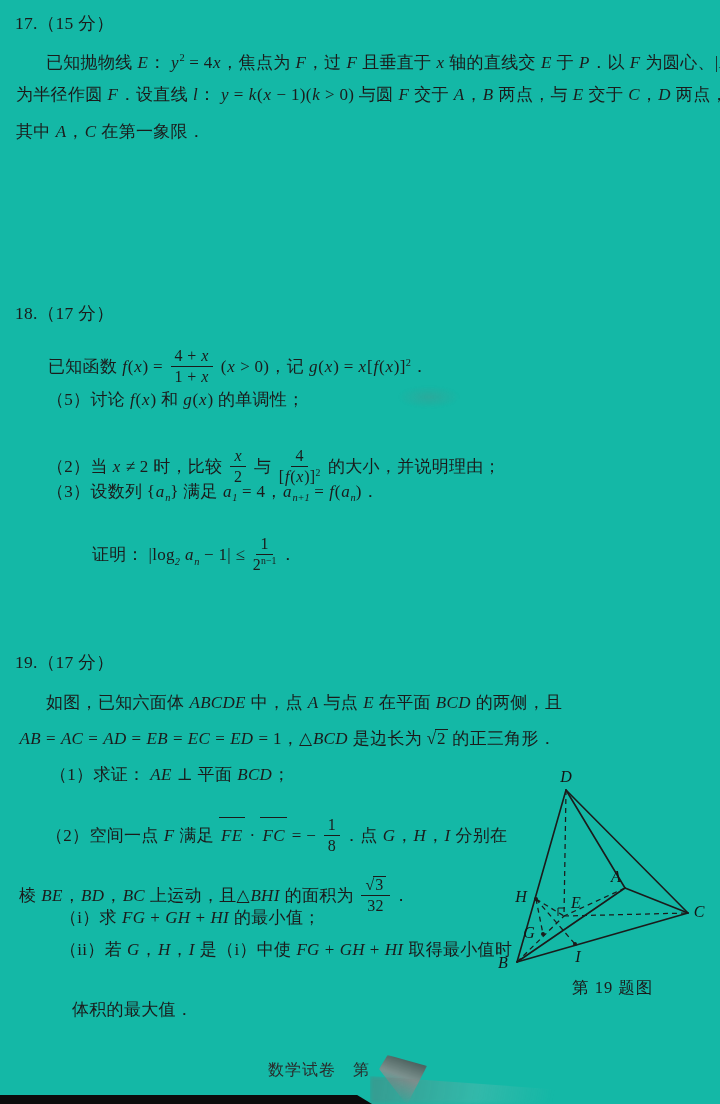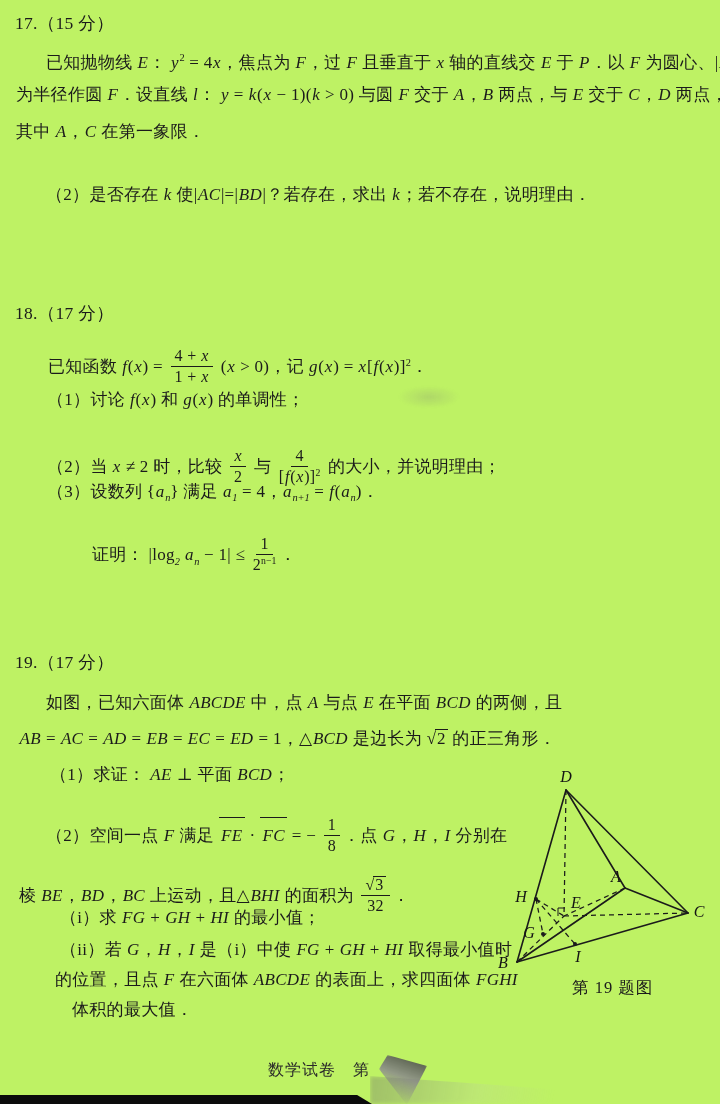--- a/index.html
+++ b/index.html
@@ -1,19 +1,19 @@
 <!DOCTYPE html>
 <html><head>
 <meta charset="utf-8">
 <style>
   html,body{margin:0;padding:0;}
   body{background:#e8e8e6;}
   .page{
     position:relative; width:720px; height:1104px; margin:0 auto;
-    background:#bef264; overflow:hidden;
+    background:#14b8a6; overflow:hidden;
     font-family:"Liberation Serif","DejaVu Serif",serif;
     color:#1b1b1b;
   }
   .line{
     position:absolute; white-space:pre; font-size:17px; line-height:22px;
     letter-spacing:0.3px;
   }
   .line span{white-space:pre;}
   .c{font-style:normal;}
   .m{font-style:italic; font-family:"Liberation Serif","DejaVu Serif",serif; padding:0 0.5px;}
@@ -64,39 +64,37 @@
 </style>
 </head>
 <body>
 
 <div class="page">
 
   <div class="line hdr" style="left:15px; top:12px;"><span class="c">17.（15 分）</span></div>
   <div class="line" style="left:46px; top:47px;"><span class="c">已知抛物线 </span><span class="m">E</span><span class="c">： </span><span class="m">y</span><span class="sup">2</span><span class="c"> = 4</span><span class="m">x</span><span class="c">，焦点为 </span><span class="m">F</span><span class="c">，过 </span><span class="m">F</span><span class="c"> 且垂直于 </span><span class="m">x</span><span class="c"> 轴的直线交 </span><span class="m">E</span><span class="c"> 于 </span><span class="m">P</span><span class="c">．以 </span><span class="m">F</span><span class="c"> 为圆心、|</span><span class="m">PF</span></div>
   <div class="line" style="left:16px; top:84px;"><span class="c">为半径作圆 </span><span class="m">F</span><span class="c">．设直线 </span><span class="m">l</span><span class="c">： </span><span class="m">y</span><span class="c"> = </span><span class="m">k</span><span class="c">(</span><span class="m">x</span><span class="c"> − 1)(</span><span class="m">k</span><span class="c"> &gt; 0) 与圆 </span><span class="m">F</span><span class="c"> 交于 </span><span class="m">A</span><span class="c">，</span><span class="m">B</span><span class="c"> 两点，与 </span><span class="m">E</span><span class="c"> 交于 </span><span class="m">C</span><span class="c">，</span><span class="m">D</span><span class="c"> 两点，</span></div>
   <div class="line" style="left:16px; top:121px;"><span class="c">其中 </span><span class="m">A</span><span class="c">，</span><span class="m">C</span><span class="c"> 在第一象限．</span></div>
-  <div class="line" style="left:46px; top:184px;"><span class="c">（2）是否存在 </span><span class="m">k</span><span class="c"> 使|</span><span class="m">AC</span><span class="c">|=|</span><span class="m">BD</span><span class="c">|？若存在，求出 </span><span class="m">k</span><span class="c">；若不存在，说明理由．</span></div>
 
   <div class="line hdr" style="left:15px; top:302px;"><span class="c">18.（17 分）</span></div>
   <div class="line" style="left:48px; top:337px;"><span class="c">已知函数 </span><span class="m">f</span><span class="c">(</span><span class="m">x</span><span class="c">) = </span><span class="frac"><span class="num"><span class="c">4 + </span><span class="m">x</span></span><span class="den"><span class="c">1 + </span><span class="m">x</span></span></span><span class="c"> (</span><span class="m">x</span><span class="c"> &gt; 0)，记 </span><span class="m">g</span><span class="c">(</span><span class="m">x</span><span class="c">) = </span><span class="m">x</span><span class="c">[</span><span class="m">f</span><span class="c">(</span><span class="m">x</span><span class="c">)]</span><span class="sup">2</span><span class="c">．</span></div>
-  <div class="line" style="left:47px; top:389px;"><span class="c">（1）讨论 </span><span class="m">f</span><span class="c">(</span><span class="m">x</span><span class="c">) 和 </span><span class="m">g</span><span class="c">(</span><span class="m">x</span><span class="c">) 的单调性；</span></div>
+  <div class="line" style="left:47px; top:389px;"><span class="c">（5）讨论 </span><span class="m">f</span><span class="c">(</span><span class="m">x</span><span class="c">) 和 </span><span class="m">g</span><span class="c">(</span><span class="m">x</span><span class="c">) 的单调性；</span></div>
   <div class="line" style="left:47px; top:437px;"><span class="c">（2）当 </span><span class="m">x</span><span class="c"> ≠ 2 时，比较 </span><span class="frac"><span class="num"><span class="m">x</span></span><span class="den"><span class="c">2</span></span></span><span class="c"> 与 </span><span class="frac"><span class="num"><span class="c">4</span></span><span class="den"><span class="c">[</span><span class="m">f</span><span class="c">(</span><span class="m">x</span><span class="c">)]</span><span class="sup">2</span></span></span><span class="c"> 的大小，并说明理由；</span></div>
   <div class="line" style="left:47px; top:481px;"><span class="c">（3）设数列 {</span><span class="m">a</span><span class="sub">n</span><span class="c">} 满足 </span><span class="m">a</span><span class="sub">1</span><span class="c"> = 4，</span><span class="m">a</span><span class="sub">n+1</span><span class="c"> = </span><span class="m">f</span><span class="c">(</span><span class="m">a</span><span class="sub">n</span><span class="c">)．</span></div>
   <div class="line" style="left:92px; top:525px;"><span class="c">证明： |log</span><span class="sub">2</span><span class="m"> a</span><span class="sub">n</span><span class="c"> − 1| ≤ </span><span class="frac"><span class="num"><span class="c">1</span></span><span class="den"><span class="c">2</span><span class="sup">n−1</span></span></span><span class="c">．</span></div>
   <div class="smudge18"></div>
 
   <div class="line hdr" style="left:15px; top:651px;"><span class="c">19.（17 分）</span></div>
   <div class="line" style="left:46px; top:692px;"><span class="c">如图，已知六面体 </span><span class="m">ABCDE</span><span class="c"> 中，点 </span><span class="m">A</span><span class="c"> 与点 </span><span class="m">E</span><span class="c"> 在平面 </span><span class="m">BCD</span><span class="c"> 的两侧，且</span></div>
   <div class="line" style="left:19px; top:728px;"><span class="m">AB</span><span class="c"> = </span><span class="m">AC</span><span class="c"> = </span><span class="m">AD</span><span class="c"> = </span><span class="m">EB</span><span class="c"> = </span><span class="m">EC</span><span class="c"> = </span><span class="m">ED</span><span class="c"> = 1，△</span><span class="m">BCD</span><span class="c"> 是边长为 </span><span class="sqrt"><span class="rad">√</span><span class="radbody"><span class="c">2</span></span></span><span class="c"> 的正三角形．</span></div>
   <div class="line" style="left:50px; top:764px;"><span class="c">（1）求证： </span><span class="m">AE</span><span class="c"> ⊥ 平面 </span><span class="m">BCD</span><span class="c">；</span></div>
   <div class="line" style="left:46px; top:806px;"><span class="c">（2）空间一点 </span><span class="m">F</span><span class="c"> 满足 </span><span class="over"><span class="m">FE</span></span><span class="c"> · </span><span class="over"><span class="m">FC</span></span><span class="c"> = − </span><span class="frac"><span class="num"><span class="c">1</span></span><span class="den"><span class="c">8</span></span></span><span class="c">．点 </span><span class="m">G</span><span class="c">，</span><span class="m">H</span><span class="c">，</span><span class="m">I</span><span class="c"> 分别在</span></div>
   <div class="line" style="left:19px; top:866px;"><span class="c">棱 </span><span class="m">BE</span><span class="c">，</span><span class="m">BD</span><span class="c">，</span><span class="m">BC</span><span class="c"> 上运动，且△</span><span class="m">BHI</span><span class="c"> 的面积为 </span><span class="frac"><span class="num"><span class="sqrt"><span class="rad">√</span><span class="radbody"><span class="c">3</span></span></span></span><span class="den"><span class="c">32</span></span></span><span class="c">．</span></div>
   <div class="line" style="left:60px; top:907px;"><span class="c">（i）求 </span><span class="m">FG</span><span class="c"> + </span><span class="m">GH</span><span class="c"> + </span><span class="m">HI</span><span class="c"> 的最小值；</span></div>
   <div class="line" style="left:60px; top:939px;"><span class="c">（ii）若 </span><span class="m">G</span><span class="c">，</span><span class="m">H</span><span class="c">，</span><span class="m">I</span><span class="c"> 是（i）中使 </span><span class="m">FG</span><span class="c"> + </span><span class="m">GH</span><span class="c"> + </span><span class="m">HI</span><span class="c"> 取得最小值时</span></div>
-  <div class="line" style="left:55px; top:969px;"><span class="c">的位置，且点 </span><span class="m">F</span><span class="c"> 在六面体 </span><span class="m">ABCDE</span><span class="c"> 的表面上，求四面体 </span><span class="m">FGHI</span></div>
   <div class="line" style="left:72px; top:999px;"><span class="c">体积的最大值．</span></div>
 
   <svg class="fig" style="left:490px; top:760px;" width="228" height="212" viewBox="0 0 228 212">
 
     <path class="edge" d="M76,30 L27,202"></path>
     <path class="edge" d="M76,30 L198,153"></path>
     <path class="edge" d="M76,30 L135,128"></path>
     <path class="edge" d="M135,128 L198,153"></path>
     <path class="edge" d="M135,128 L27,202"></path>
     <path class="edge" d="M27,202 L198,153"></path>

